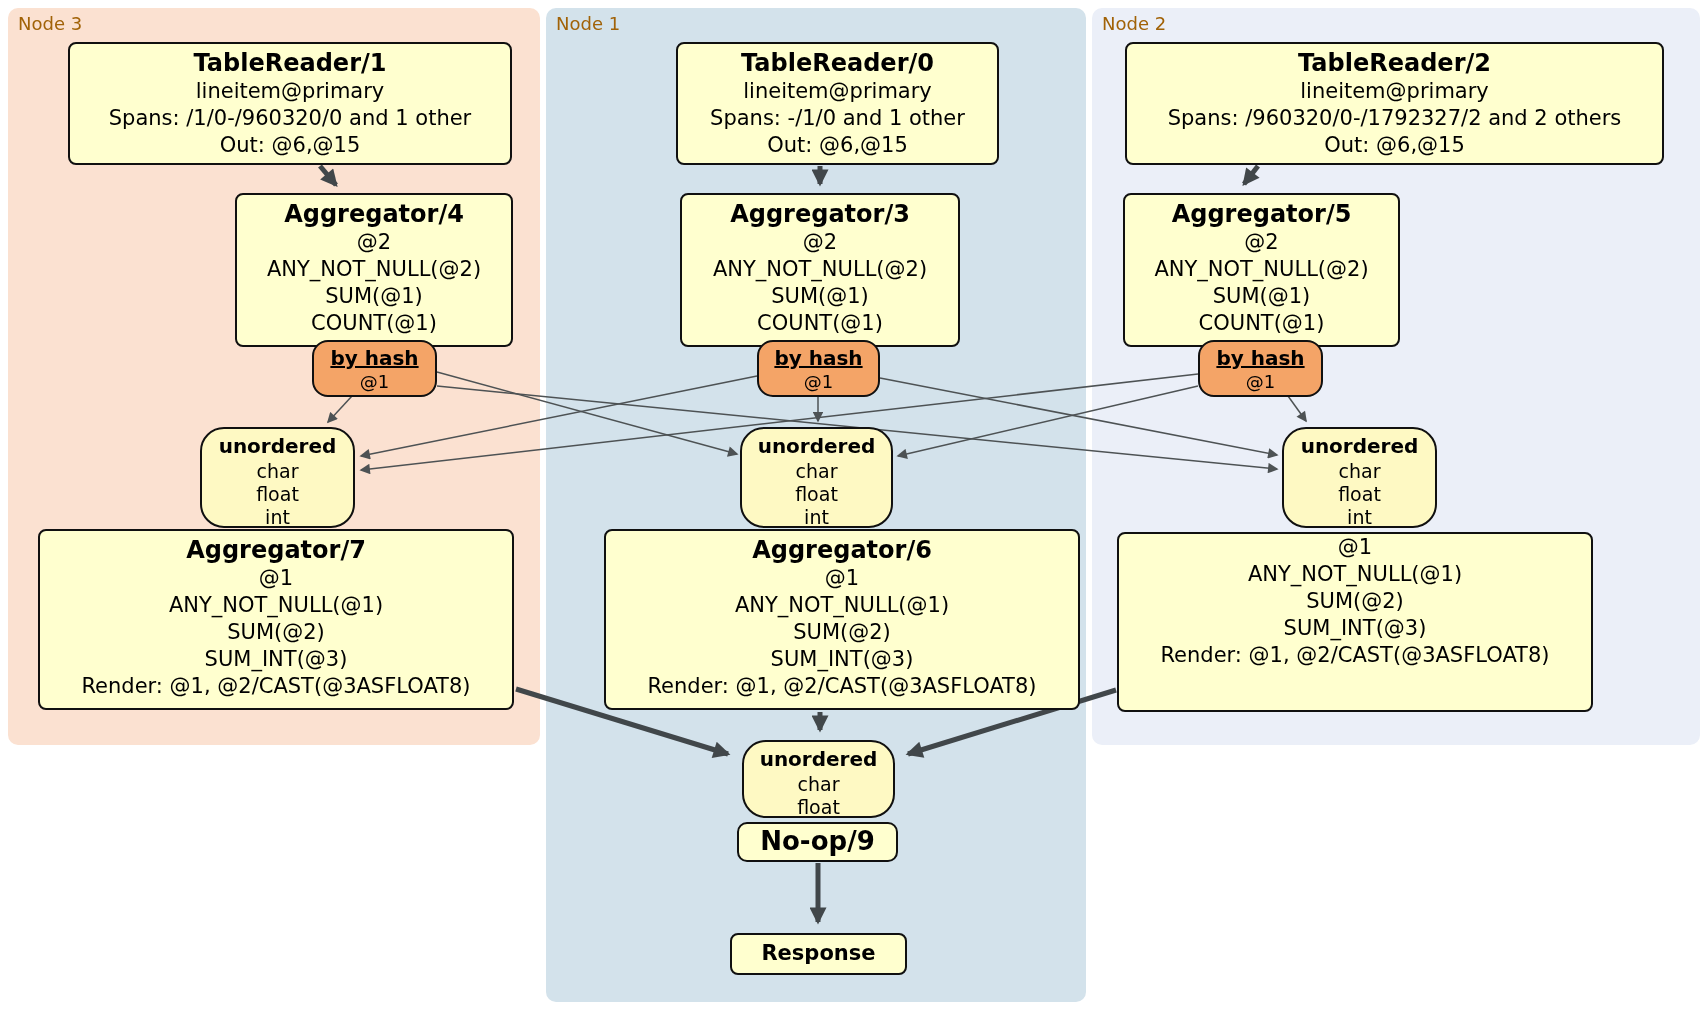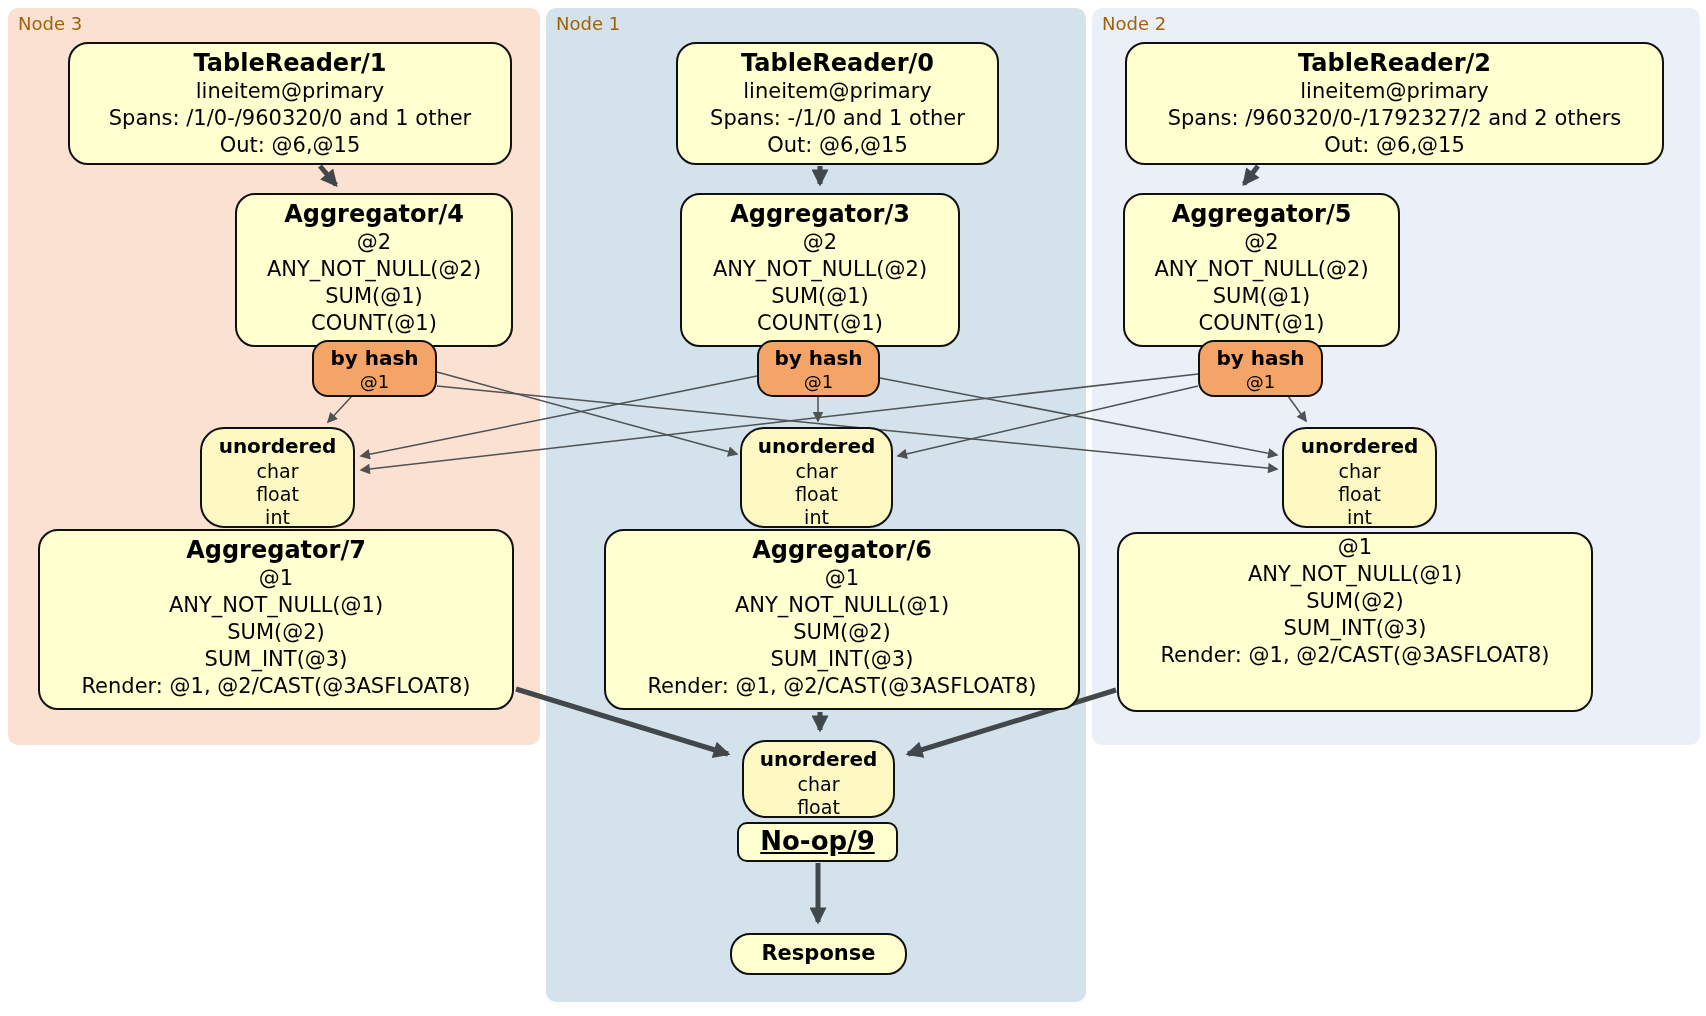--- a/index.html
+++ b/index.html
@@ -2,25 +2,25 @@
 <html><head>
 <meta charset="utf-8">
 <style>
   html,body{margin:0;padding:0;background:#ffffff;}
   #canvas{position:relative;width:1706px;height:1016px;background:#ffffff;
           font-family:"DejaVu Sans","Liberation Sans",sans-serif;color:#000;overflow:hidden;}
   .panel{position:absolute;border-radius:10px;z-index:1;}
   .panel-label{position:absolute;left:10px;top:5px;font-size:18px;color:#a16207;}
   #svg-layer{position:absolute;left:0;top:0;z-index:2;}
   .pbox{position:absolute;box-sizing:border-box;background:#ffffcf;border:2px solid #101010;
-        border-radius:20px;text-align:center;z-index:3;}
+        border-radius:8px;text-align:center;z-index:3;}
   .pbox .title{font-weight:700;font-size:24px;line-height:30px;padding-top:4px;white-space:nowrap;}
   .pbox .row{font-size:21px;line-height:27px;white-space:nowrap;}
   .hash{background:#f4a467;border-radius:16px;z-index:4;}
-  .hash .title{font-size:20px;line-height:26px;padding-top:3px;}
+  .hash .title{font-size:20px;line-height:26px;padding-top:3px;text-decoration:underline;}
   .hash .row{font-size:18px;line-height:22px;}
   .sync{background:#fef9c3;border-radius:24px;z-index:4;}
   .sync .title{font-size:20px;line-height:27px;padding-top:4px;}
   .sync .row{font-size:19px;line-height:23px;}
   .mini .title{font-size:26px;line-height:34px;padding-top:0;}
   .resp .title{font-size:21px;line-height:36px;padding-top:0;}
 </style>
 </head>
 <body>
 
@@ -130,21 +130,21 @@
     <div class="row">ANY_NOT_NULL(@1)</div>
     <div class="row">SUM(@2)</div>
     <div class="row">SUM_INT(@3)</div>
     <div class="row">Render: @1, @2/CAST(@3ASFLOAT8)</div>
   </div>
   <div class="pbox sync" style="left:742px;top:740px;width:153px;height:78px;">
     <div class="title">unordered</div>
     <div class="row">char</div>
     <div class="row">float</div>
   </div>
-  <div class="pbox mini" style="left:737px;top:822px;width:161px;height:40px;border-radius:10px;text-decoration:underline;">
+  <div class="pbox mini" style="left:737px;top:822px;width:161px;height:40px;border-radius:10px;">
     <div class="title">No-op/9</div>
   </div>
   <div class="pbox resp" style="left:730px;top:933px;width:177px;height:42px;">
     <div class="title">Response</div>
   </div>
 
   <div class="pbox" style="left:1125px;top:42px;width:539px;height:123px;">
     <div class="title">TableReader/2</div>
     <div class="row">lineitem@primary</div>
     <div class="row">Spans: /960320/0-/1792327/2 and 2 others</div>

